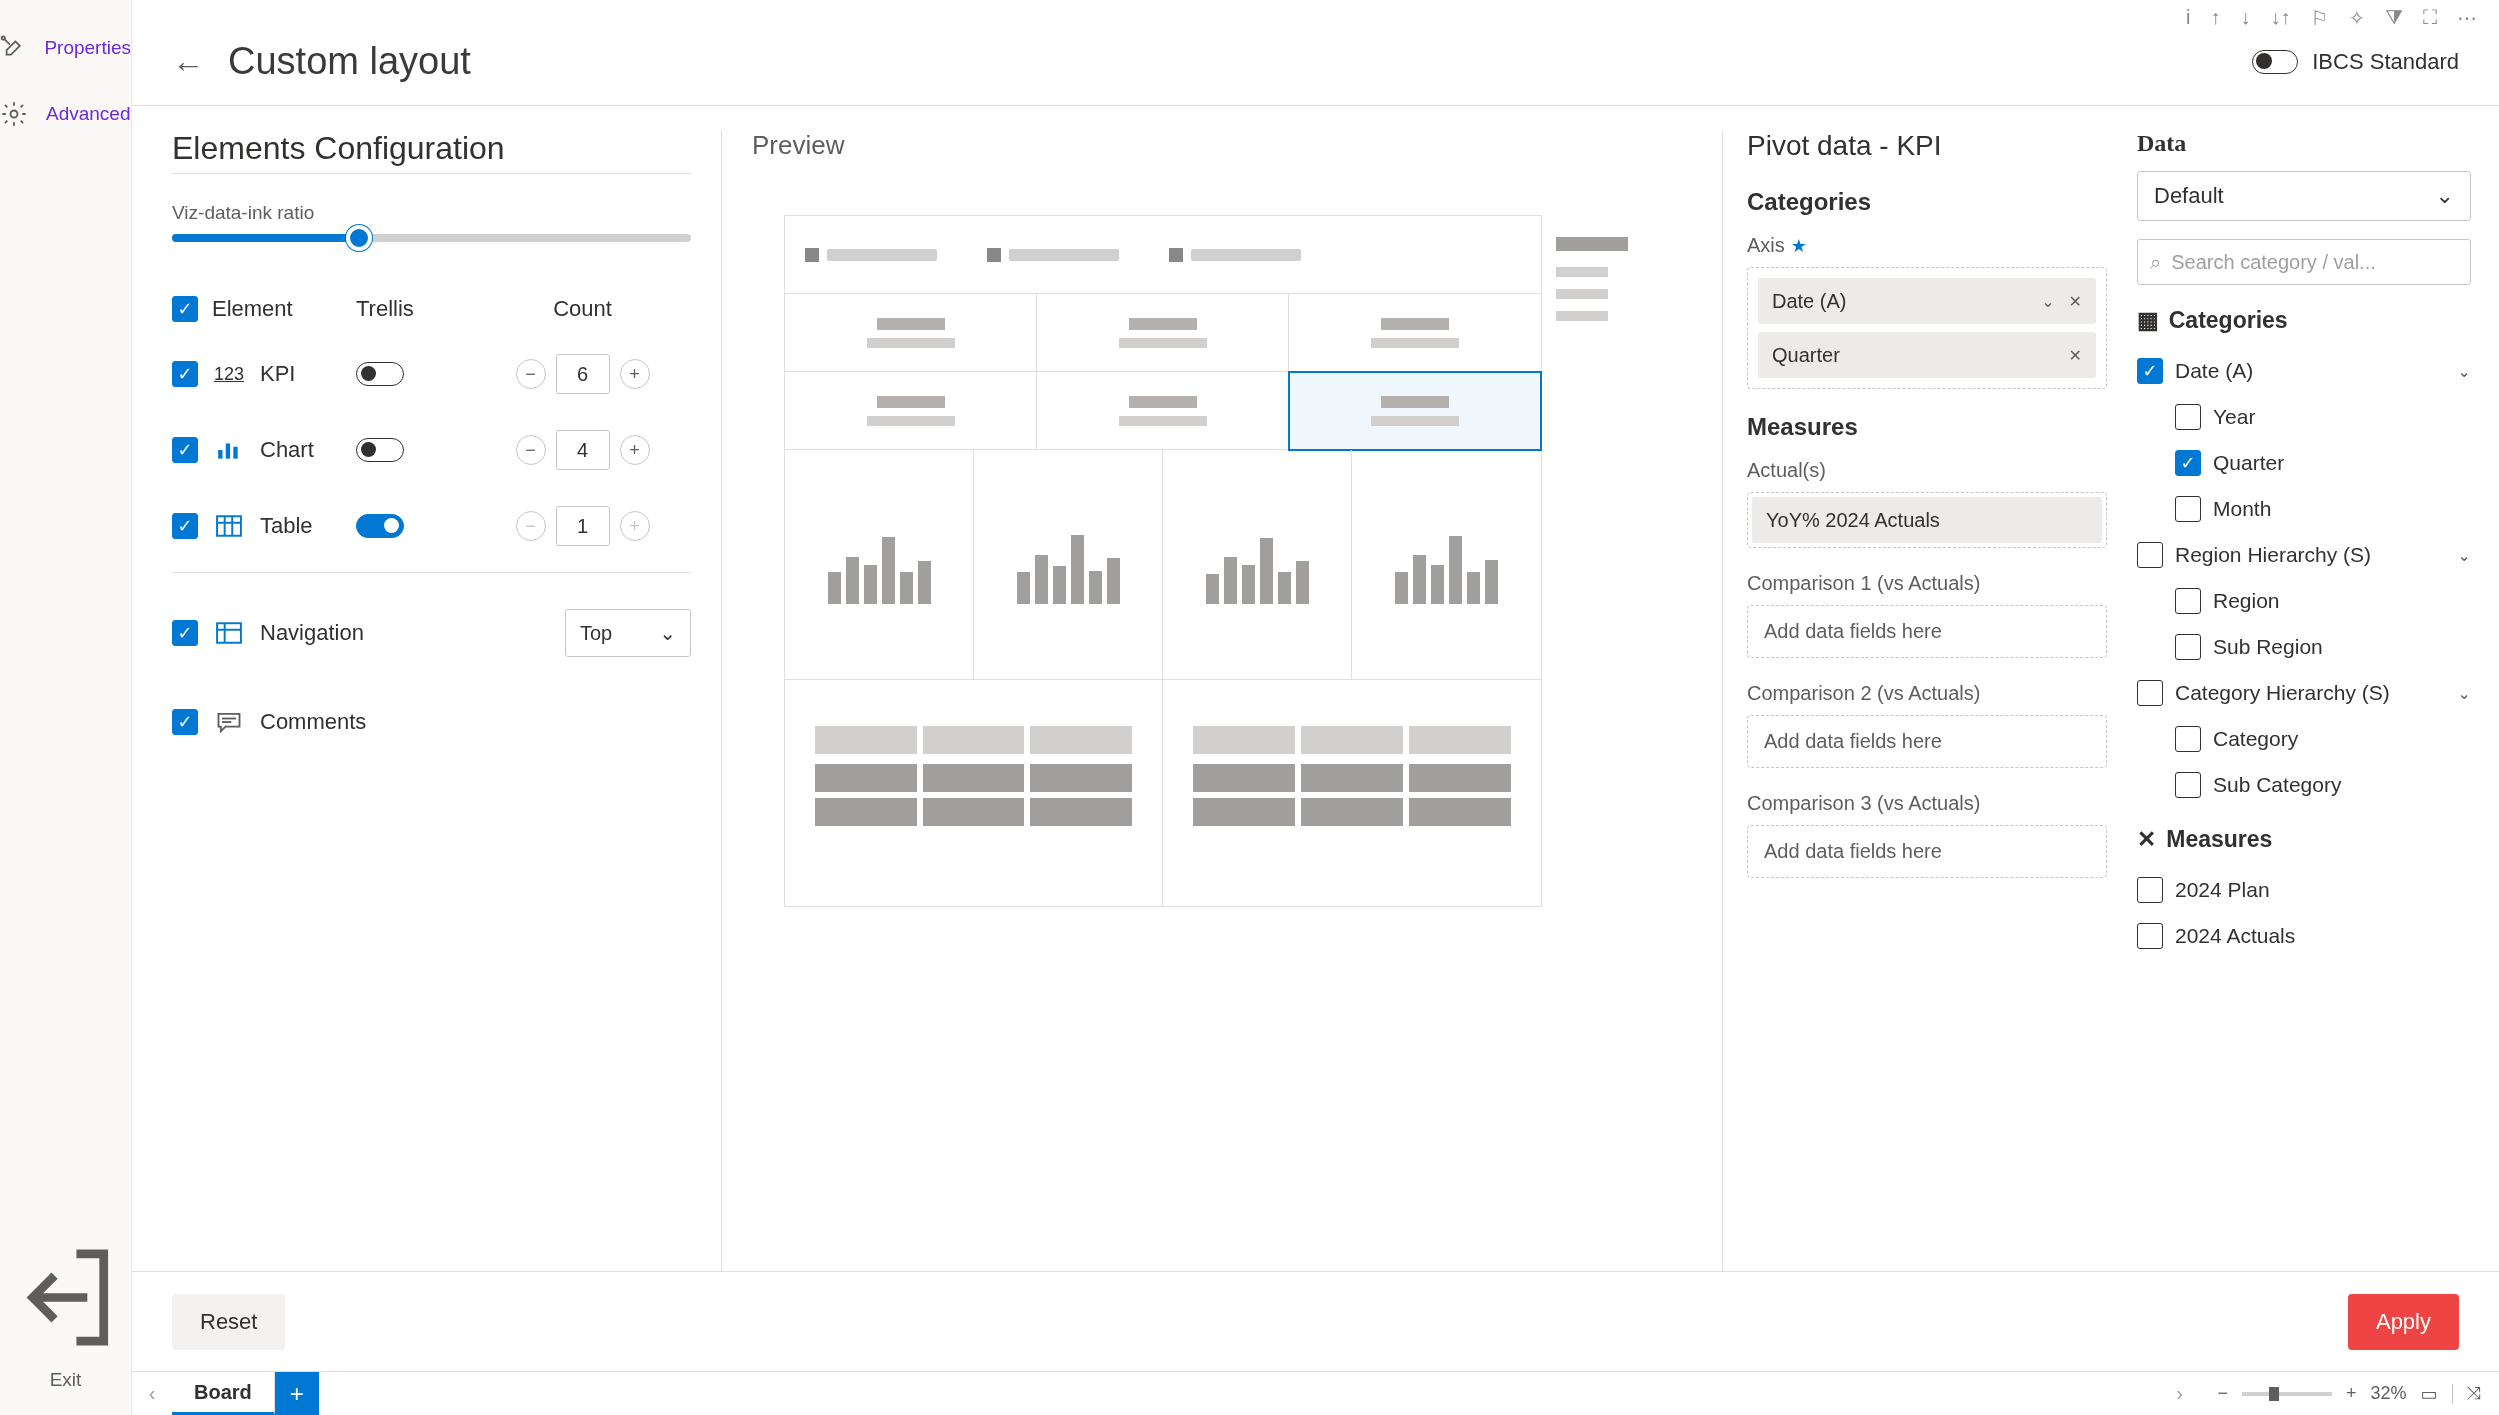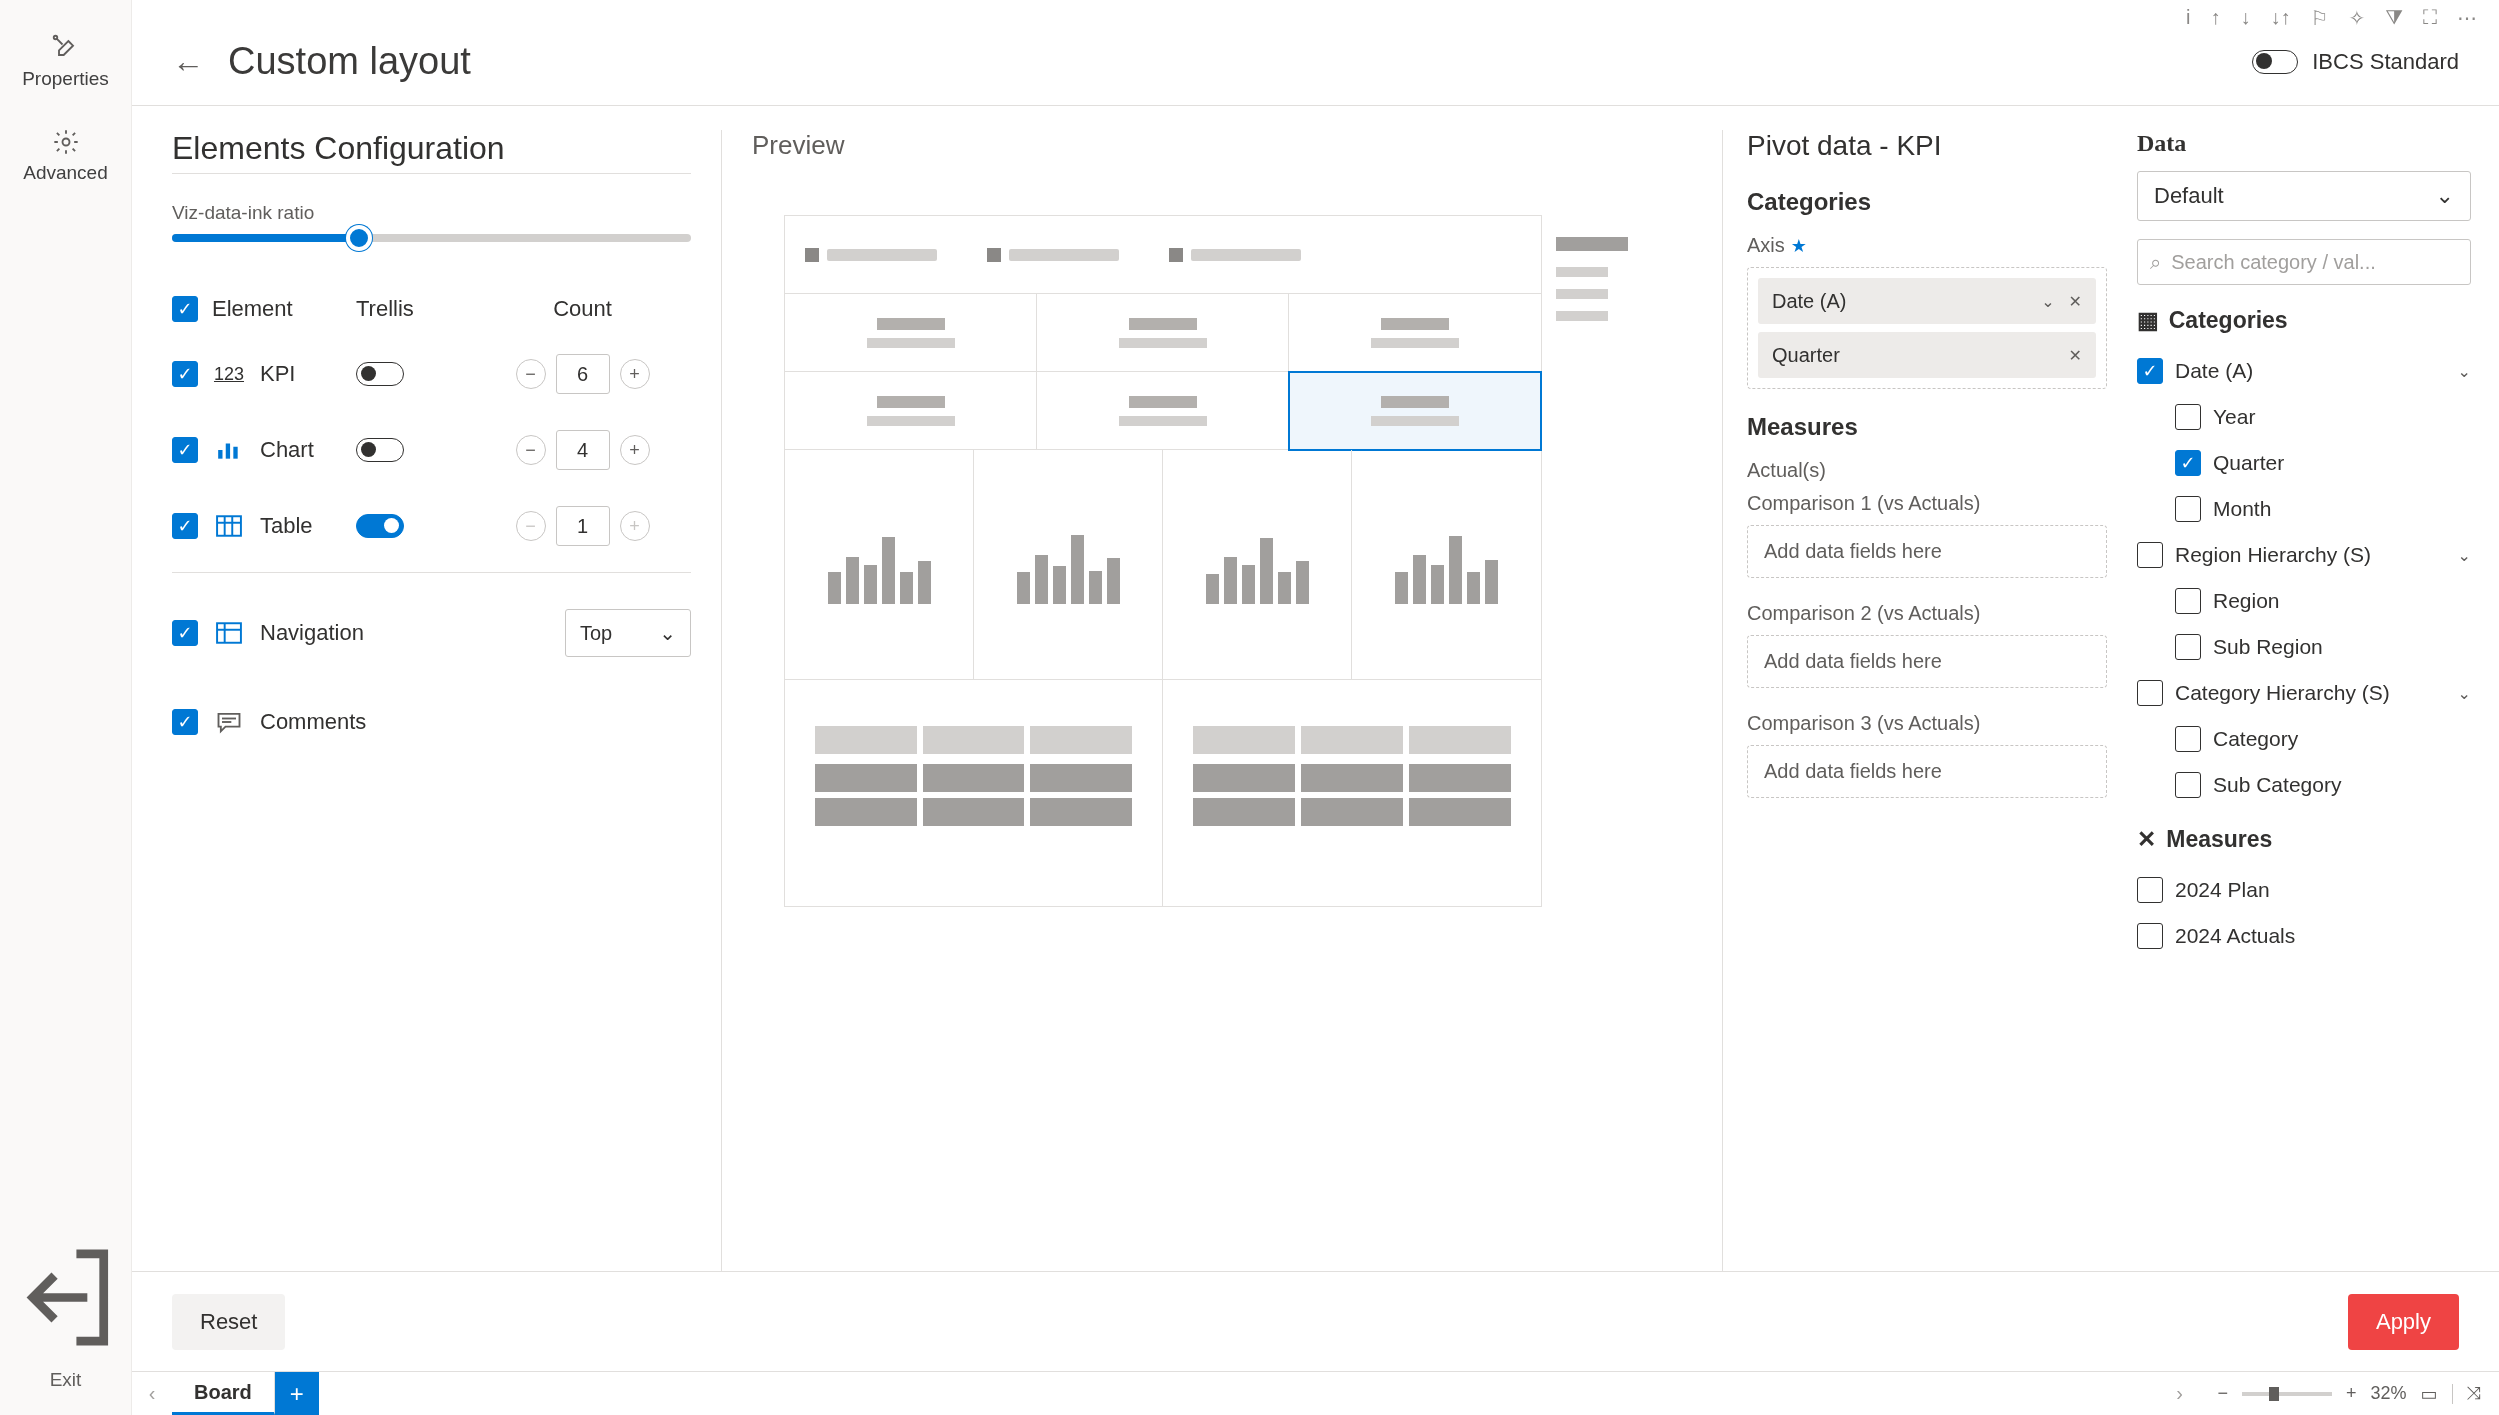--- a/index.html
+++ b/index.html
@@ -1,20 +1,20 @@
 <!DOCTYPE html>
 <html><head>
 <meta charset="utf-8">
 <style>
 * { box-sizing: border-box; margin: 0; padding: 0; font-family: "Segoe UI", -apple-system, sans-serif; }
 body { width: 2499px; height: 1415px; background: #fff; color: #323130; display: flex; overflow: hidden; }
 
 
 .rail { width: 132px; background: #faf9f8; border-right: 1px solid #edebe9; display: flex; flex-direction: column; padding-top: 20px; }
-.rail-item { display: flex; flex-direction: column; align-items: center; gap: 6px; padding: 14px 0 24px; font-size: 19px; color: #404040; cursor: pointer; }
+.rail-item { display: flex; flex-direction: row; align-items: center; gap: 18px; padding: 14px 0 24px; font-size: 19px; color: #6d28d9; cursor: pointer; }
 .rail-item svg { width: 28px; height: 28px; }
 .rail .spacer { flex: 1; }
 .rail-exit { display: flex; flex-direction: column; align-items: center; gap: 6px; padding: 14px 0 24px; font-size: 19px; color: #605e5c; cursor: pointer; }
 
 
 .main { flex: 1; display: flex; flex-direction: column; }
 
 
 .toolbar-micro { display: flex; justify-content: flex-end; gap: 20px; padding: 6px 22px 0; color: #8a8886; }
 .toolbar-micro span { font-size: 20px; cursor: pointer; }
@@ -450,20 +450,25 @@
               <span class="ico">⌄</span>
               <span class="ico">✕</span>
             </div>
           <div class="chip">
               <span class="grow">Quarter</span>
               <span class="ico">✕</span>
             </div>
         </div>
         <h4>Measures</h4>
         <div class="field-label">Actual(s)</div>
+        <div class="drop-zone" style="padding:4px;">
+          <div class="chip">
+              <span class="grow">YoY% 2024 Actuals</span>
+            </div>
+        </div>
         <div class="field-label">Comparison 1 (vs Actuals)</div>
         <div class="drop-placeholder">Add data fields here</div>
         <div class="field-label">Comparison 2 (vs Actuals)</div>
         <div class="drop-placeholder">Add data fields here</div>
         <div class="field-label">Comparison 3 (vs Actuals)</div>
         <div class="drop-placeholder">Add data fields here</div>
       </div>
 
       <div class="data-col">
         <h4>Data</h4>

